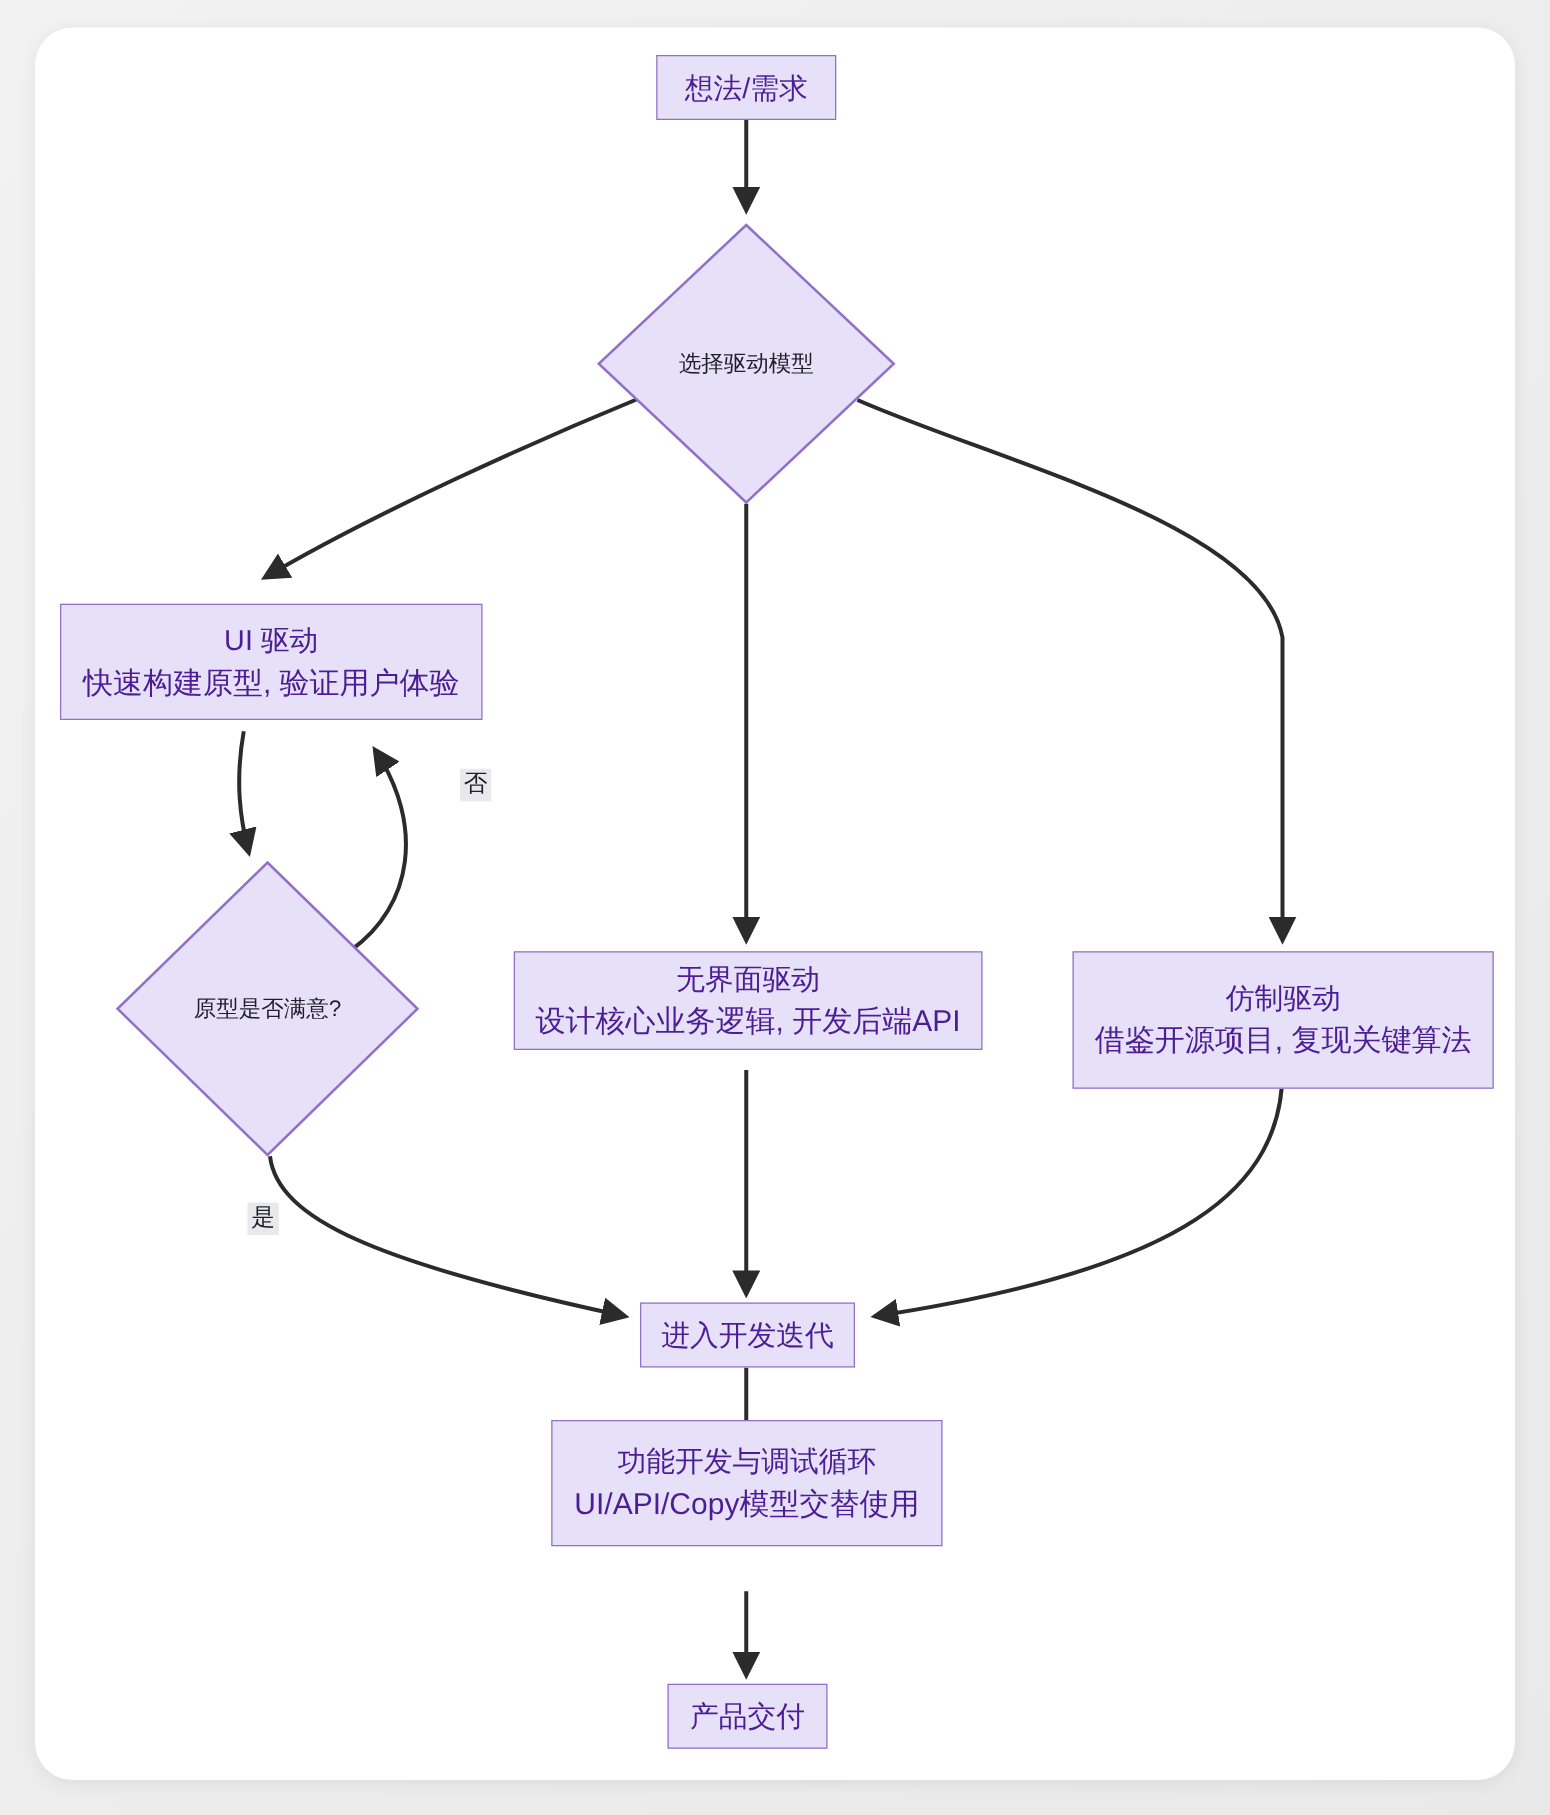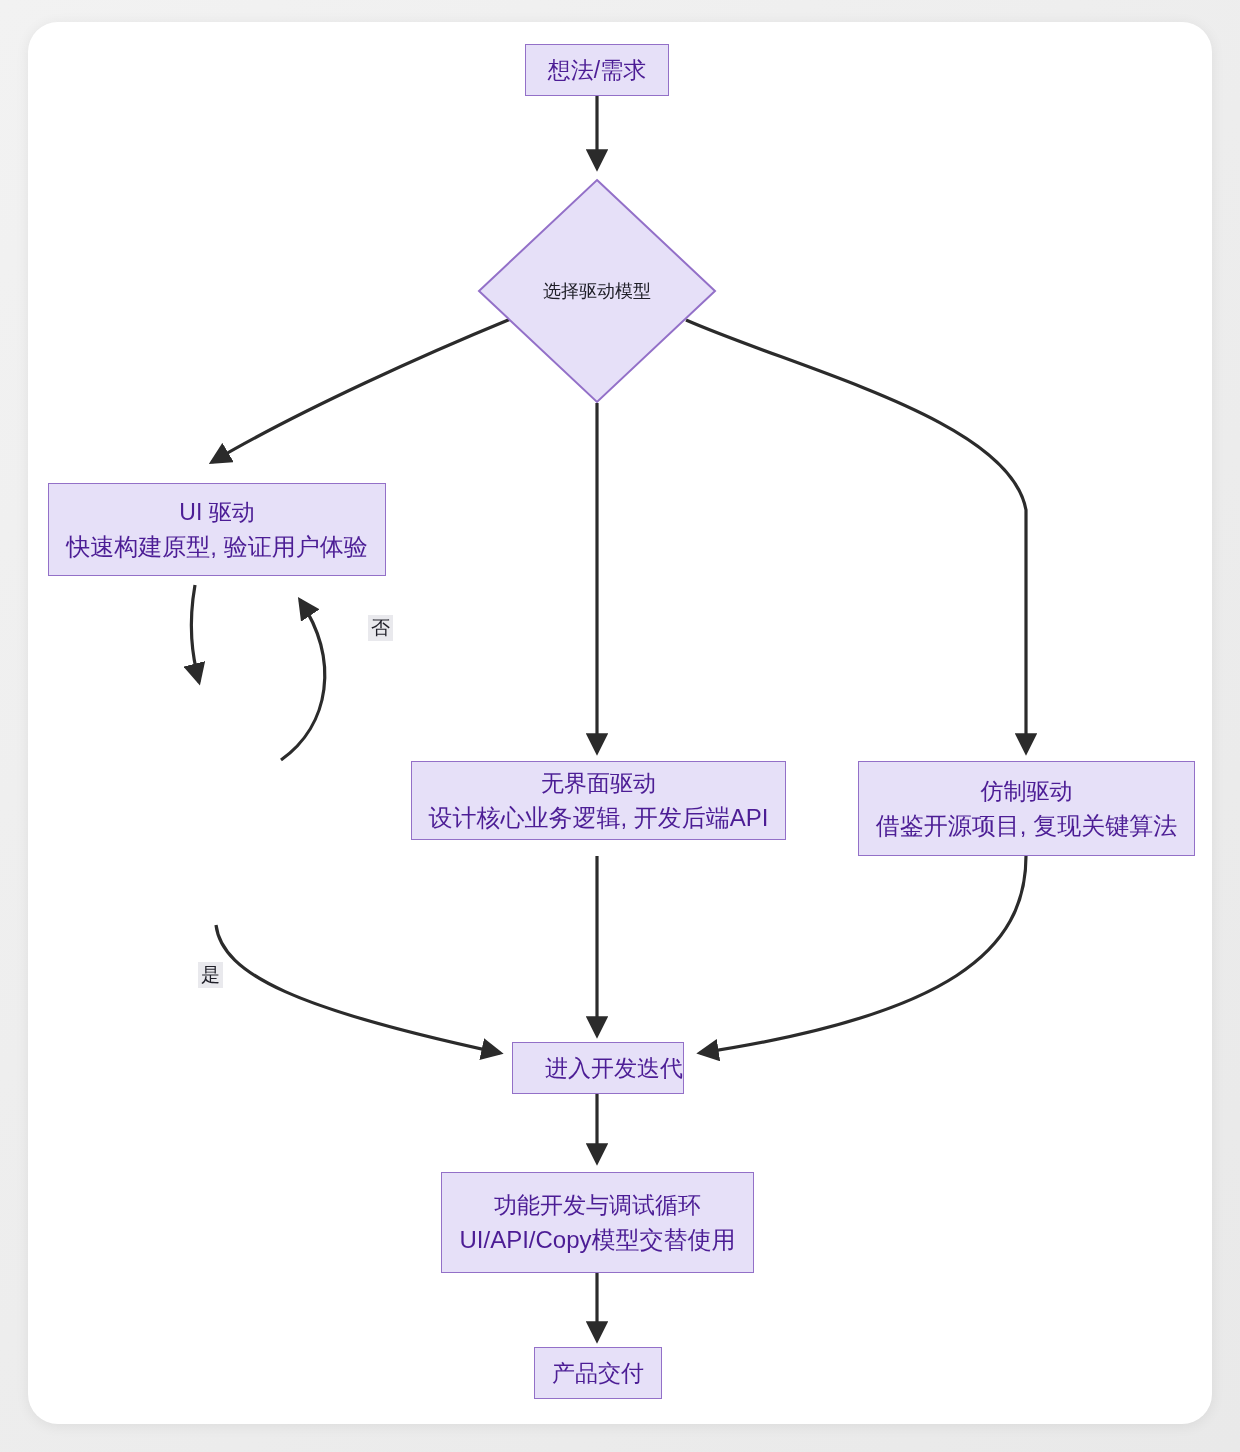--- a/index.html
+++ b/index.html
@@ -127,36 +127,42 @@
       <polygon points="120,2 238,113 120,224 2,113" fill="#e6e0f8" stroke="#9370c8" stroke-width="2"></polygon>
     </svg>
     <span class="diamond-label">选择驱动模型</span>
   </div>
 
   <div class="node" style="left:48px; top:483px; width:338px; height:93px;">
     <span>UI 驱动</span>
     <span class="line2">快速构建原型, 验证用户体验</span>
   </div>
 
+  <div class="diamond-wrap" style="left:92px; top:688px; width:244px; height:238px;">
+    <svg class="diamond-shape" viewBox="0 0 244 238" preserveAspectRatio="none">
+      <polygon points="122,2 242,119 122,236 2,119" fill="#e6e0f8" stroke="#9370c8" stroke-width="2"></polygon>
+    </svg>
+    <span class="diamond-label">原型是否满意?</span>
+  </div>
 
   <div class="node" style="left:411px; top:761px; width:375px; height:79px;">
     <span>无界面驱动</span>
     <span class="line2">设计核心业务逻辑, 开发后端API</span>
   </div>
 
-  <div class="node" style="left:858px; top:761px; width:337px; height:95px;">
+  <div class="node" style="left:858px; top:761px; width:337px; height:110px;">
     <span>仿制驱动</span>
     <span class="line2">借鉴开源项目, 复现关键算法</span>
   </div>
 
-  <div class="node" style="left:512px; top:1042px; width:172px; height:52px;align-items:flex-end;">
+  <div class="node" style="left:512px; top:1042px; width:172px; height:52px;">
     <span>进入开发迭代</span>
   </div>
 
-  <div class="node" style="left:441px; top:1172px; width:313px; height:101px;">
+  <div class="node" style="left:441px; top:1136px; width:313px; height:101px;">
     <span>功能开发与调试循环</span>
     <span class="line2">UI/API/Copy模型交替使用</span>
   </div>
 
   <div class="node" style="left:534px; top:1347px; width:128px; height:52px;">
     <span>产品交付</span>
   </div>
 
   <div class="edge-label" style="left:368px; top:615px;">否</div>
   <div class="edge-label" style="left:198px; top:962px;">是</div>

